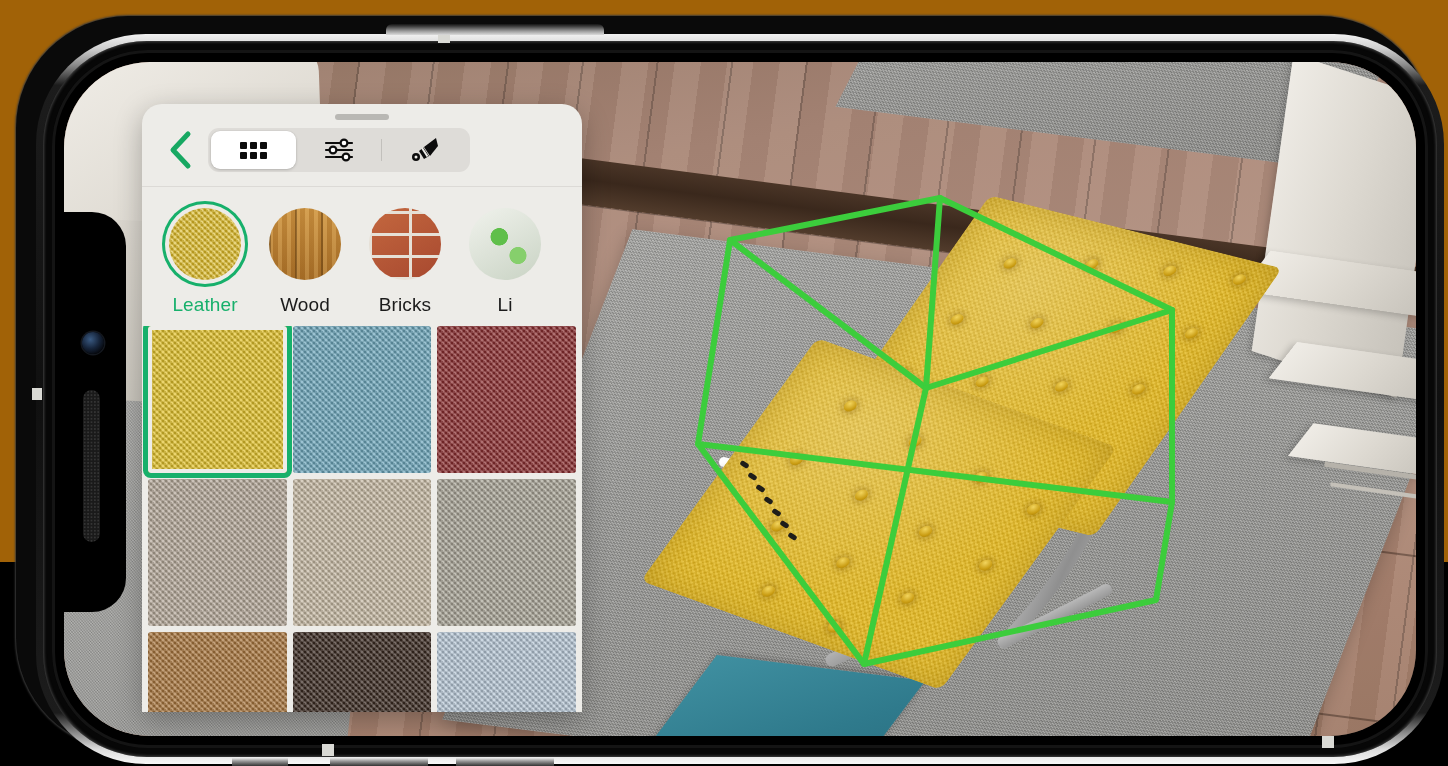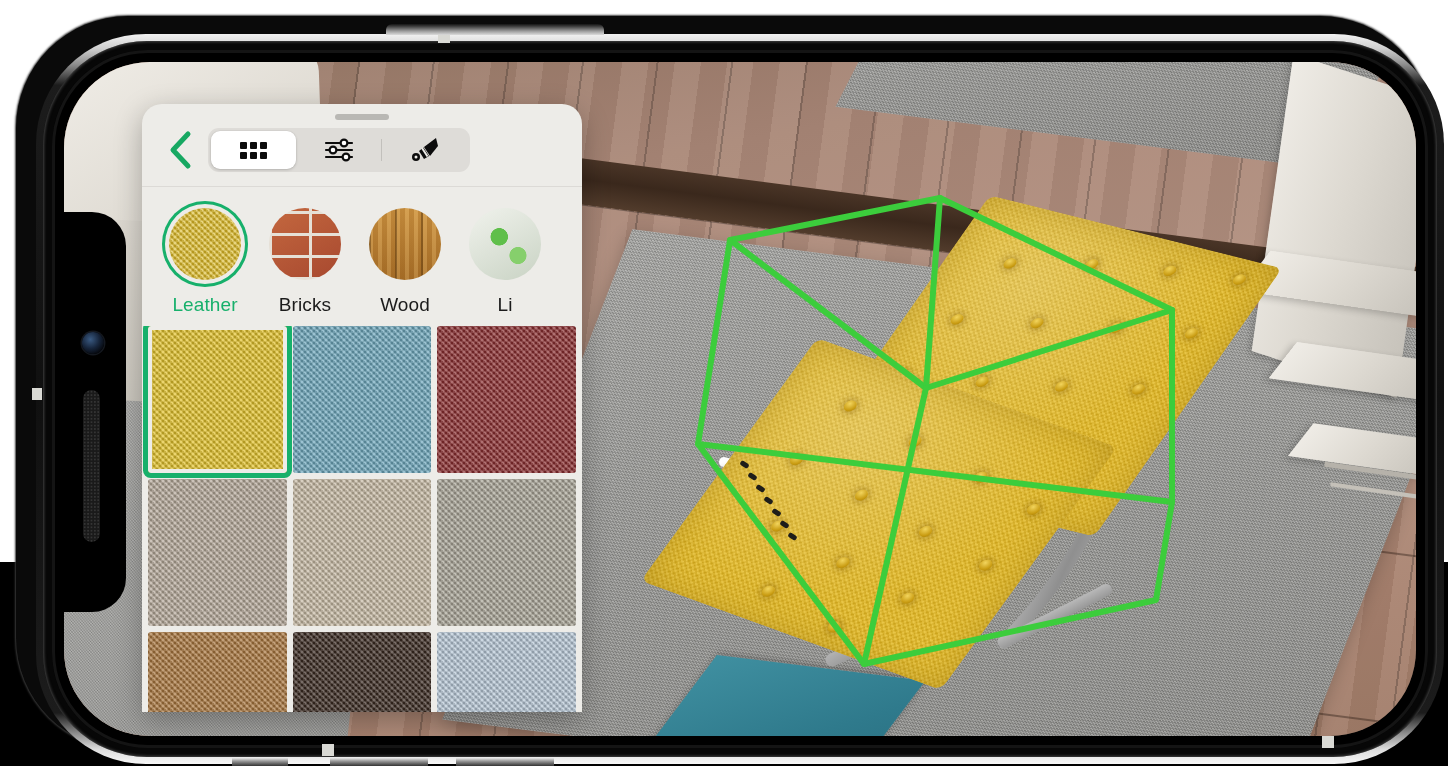--- a/index.html
+++ b/index.html
@@ -4,21 +4,21 @@
 <title>AR Material Picker</title>
 <style>
   * { box-sizing: border-box; margin: 0; padding: 0; }
   html, body {
     width: 1448px; height: 766px;
     background: #000;
     font-family: "Liberation Sans", sans-serif;
     overflow: hidden;
   }
 
-  #stage { position: relative; width: 1448px; height: 562px; background: #ffffff; }
+  #stage { position: relative; width: 1448px; height: 562px; background: #a16207; }
 
   
   .phone-outer {
     position: absolute; left: 16px; top: 16px;
     width: 1416px; height: 734px;
     border-radius: 112px;
     background: #0a0a0a;
     box-shadow: 0 0 2px 1px #3a3a3a;
   }
   
@@ -544,29 +544,29 @@
 
         <div class="cats">
             <div class="cat selected">
               <div class="cat-ring">
                 <div class="cat-thumb tx-leather"></div>
               </div>
               <div class="cat-label">Leather</div>
             </div>
             <div class="cat">
               <div class="cat-ring">
+                <div class="cat-thumb tx-wood"></div>
+              </div>
+              <div class="cat-label">Wood</div>
+            </div>
+            <div class="cat">
+              <div class="cat-ring">
                 <div class="cat-thumb tx-bricks"></div>
               </div>
               <div class="cat-label">Bricks</div>
-            </div>
-            <div class="cat">
-              <div class="cat-ring">
-                <div class="cat-thumb tx-wood"></div>
-              </div>
-              <div class="cat-label">Wood</div>
             </div>
             <div class="cat">
               <div class="cat-ring">
                 <div class="cat-thumb tx-li"></div>
               </div>
               <div class="cat-label">Li</div>
             </div>
           </div>
 
         <div class="swatch-wrap">

